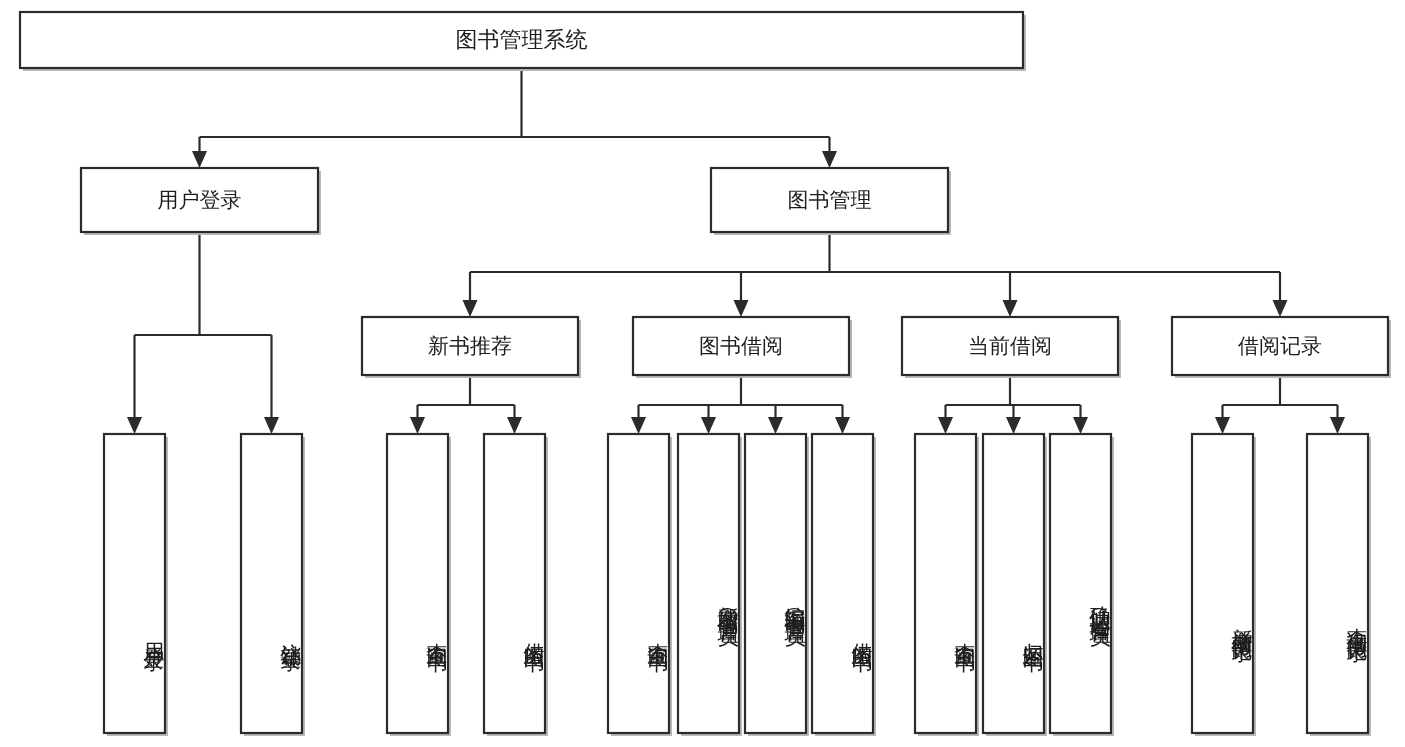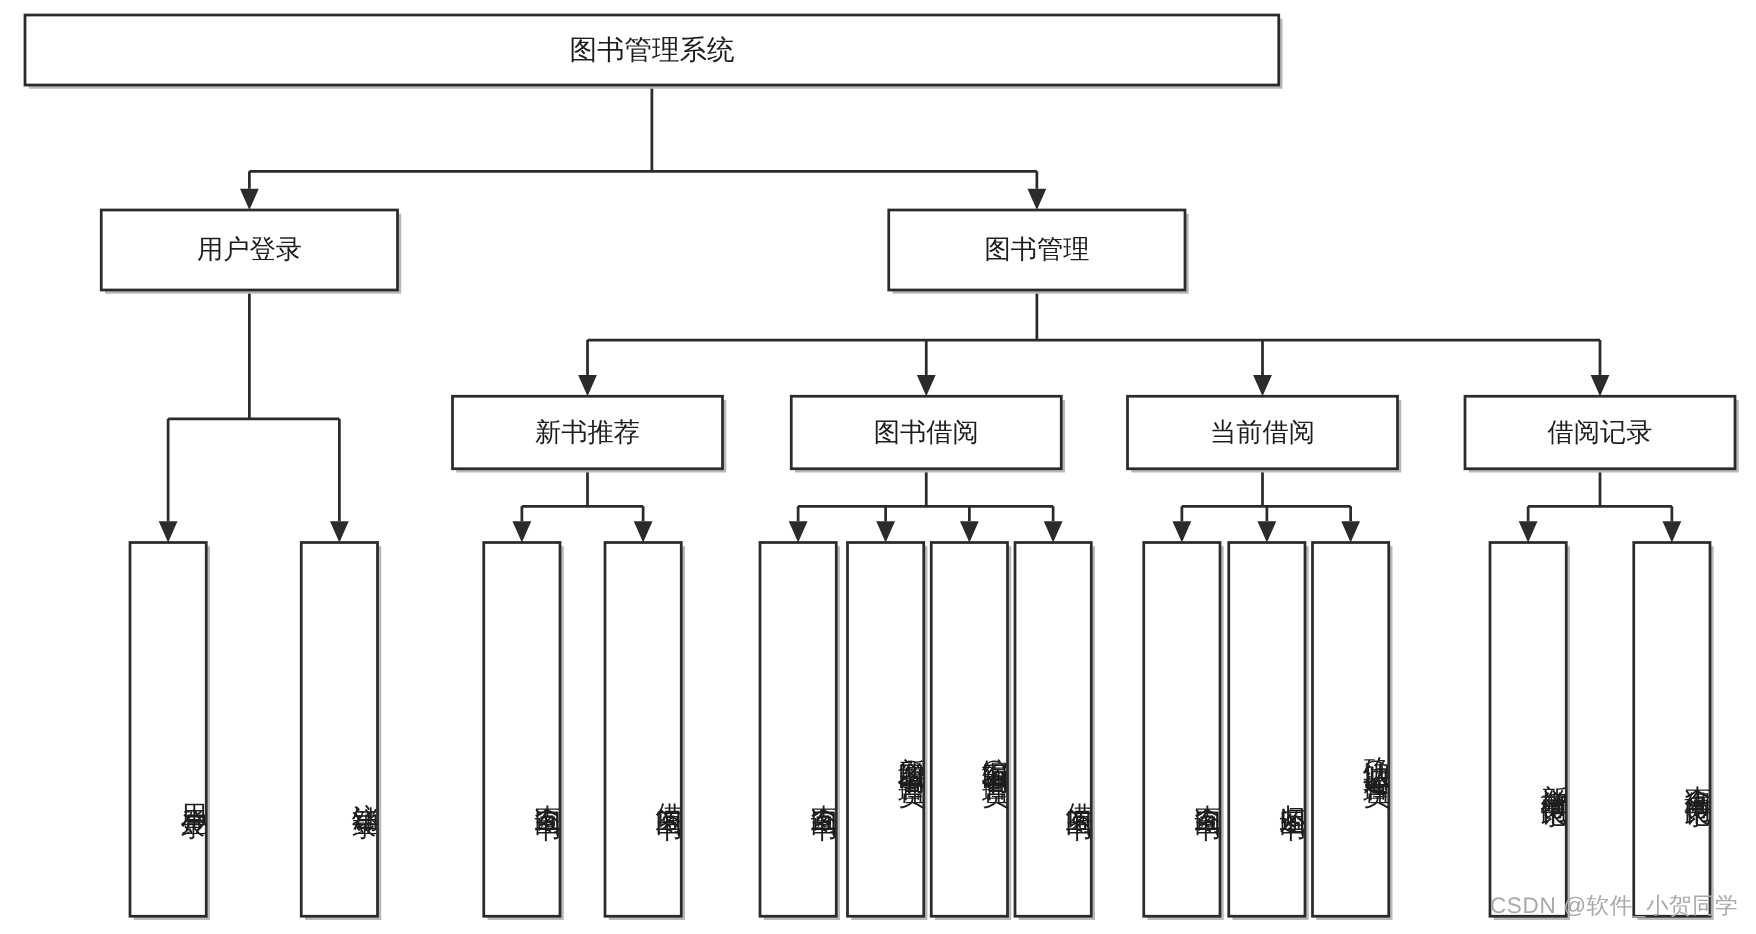--- a/index.html
+++ b/index.html
@@ -247,15 +247,14 @@
       <div class="leaf-label" style="left: 678px; width: 61px; top: 475.5px; height: 253.5px;">新增图书（管理员）</div>
       <div class="leaf-label" style="left: 745px; width: 61px; top: 475.5px; height: 253.5px;">编辑图书（管理员）</div>
       <div class="leaf-label" style="left: 812px; width: 61px; top: 535.5px; height: 193.5px;">借阅图书</div>
       <div class="leaf-label" style="left: 915px; width: 61px; top: 535.5px; height: 193.5px;">查询图书</div>
       <div class="leaf-label" style="left: 983px; width: 61px; top: 535.5px; height: 193.5px;">归还图书</div>
       <div class="leaf-label" style="left: 1050px; width: 61px; top: 475.5px; height: 253.5px;">确认归还（管理员）</div>
       <div class="leaf-label" style="left: 1192px; width: 61px; top: 511.5px; height: 217.5px;">新增借阅记录</div>
       <div class="leaf-label" style="left: 1307px; width: 61px; top: 511.5px; height: 217.5px;">查询借阅记录</div>
     </div>
 
-  <div class="watermark">CSDN @软件_小贺同学</div>
 
 </div>
 
 </body></html>

